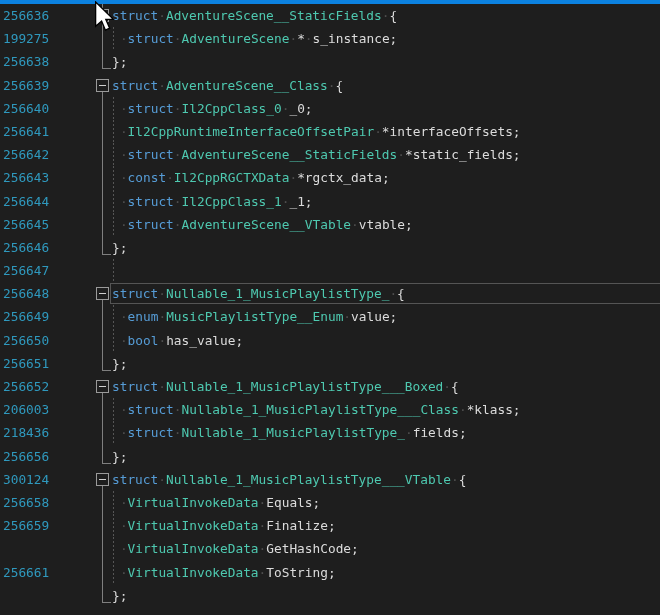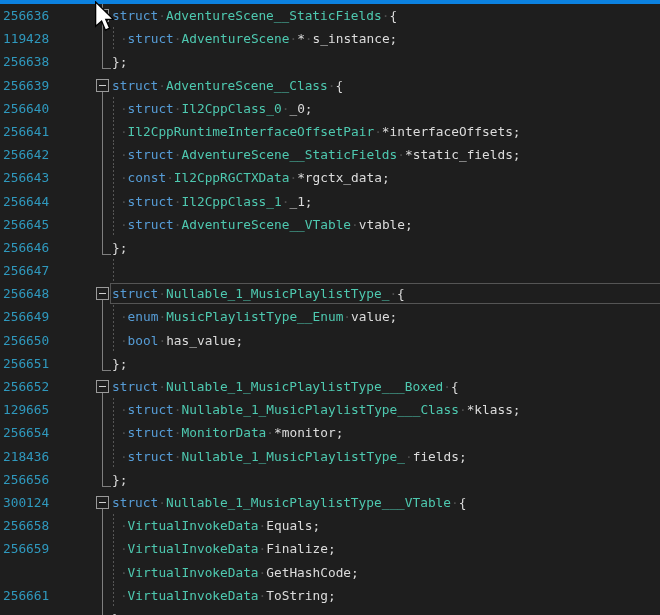--- a/index.html
+++ b/index.html
@@ -64,21 +64,21 @@
     <div class="row">
       <div class="num">256636</div>
       <div class="margin">
         <div class="stub"></div>
         <div class="vline from-box"></div>
         <div class="fbox"></div>
       </div>
       <div class="code"><span class="tok-k">struct</span><span class="tok-s">·</span><span class="tok-t">AdventureScene__StaticFields</span><span class="tok-s">·</span><span class="tok-p">{</span></div>
     </div>
     <div class="row">
-      <div class="num">119428</div>
+      <div class="num">199275</div>
       <div class="margin">
         <div class="vline"></div>
       </div>
       <div class="code"><div class="guide"></div><span class="indent">·</span><span class="tok-k">struct</span><span class="tok-s">·</span><span class="tok-t">AdventureScene</span><span class="tok-s">·</span><span class="tok-p">*</span><span class="tok-s">·</span><span class="tok-p">s_instance;</span></div>
     </div>
     <div class="row">
       <div class="num">256638</div>
       <div class="margin">
         <div class="hook"></div>
       </div>
@@ -178,32 +178,25 @@
     </div>
     <div class="row">
       <div class="num">256652</div>
       <div class="margin">
         <div class="vline from-box"></div>
         <div class="fbox"></div>
       </div>
       <div class="code"><span class="tok-k">struct</span><span class="tok-s">·</span><span class="tok-t">Nullable_1_MusicPlaylistType___Boxed</span><span class="tok-s">·</span><span class="tok-p">{</span></div>
     </div>
     <div class="row">
-      <div class="num">129665</div>
+      <div class="num">206003</div>
       <div class="margin">
         <div class="vline"></div>
       </div>
       <div class="code"><div class="guide"></div><span class="indent">·</span><span class="tok-k">struct</span><span class="tok-s">·</span><span class="tok-t">Nullable_1_MusicPlaylistType___Class</span><span class="tok-s">·</span><span class="tok-p">*klass;</span></div>
-    </div>
-    <div class="row">
-      <div class="num">256654</div>
-      <div class="margin">
-        <div class="vline"></div>
-      </div>
-      <div class="code"><div class="guide"></div><span class="indent">·</span><span class="tok-k">struct</span><span class="tok-s">·</span><span class="tok-t">MonitorData</span><span class="tok-s">·</span><span class="tok-p">*monitor;</span></div>
     </div>
     <div class="row">
       <div class="num">218436</div>
       <div class="margin">
         <div class="vline"></div>
       </div>
       <div class="code"><div class="guide"></div><span class="indent">·</span><span class="tok-k">struct</span><span class="tok-s">·</span><span class="tok-t">Nullable_1_MusicPlaylistType_</span><span class="tok-s">·</span><span class="tok-p">fields;</span></div>
     </div>
     <div class="row">
       <div class="num">256656</div>

